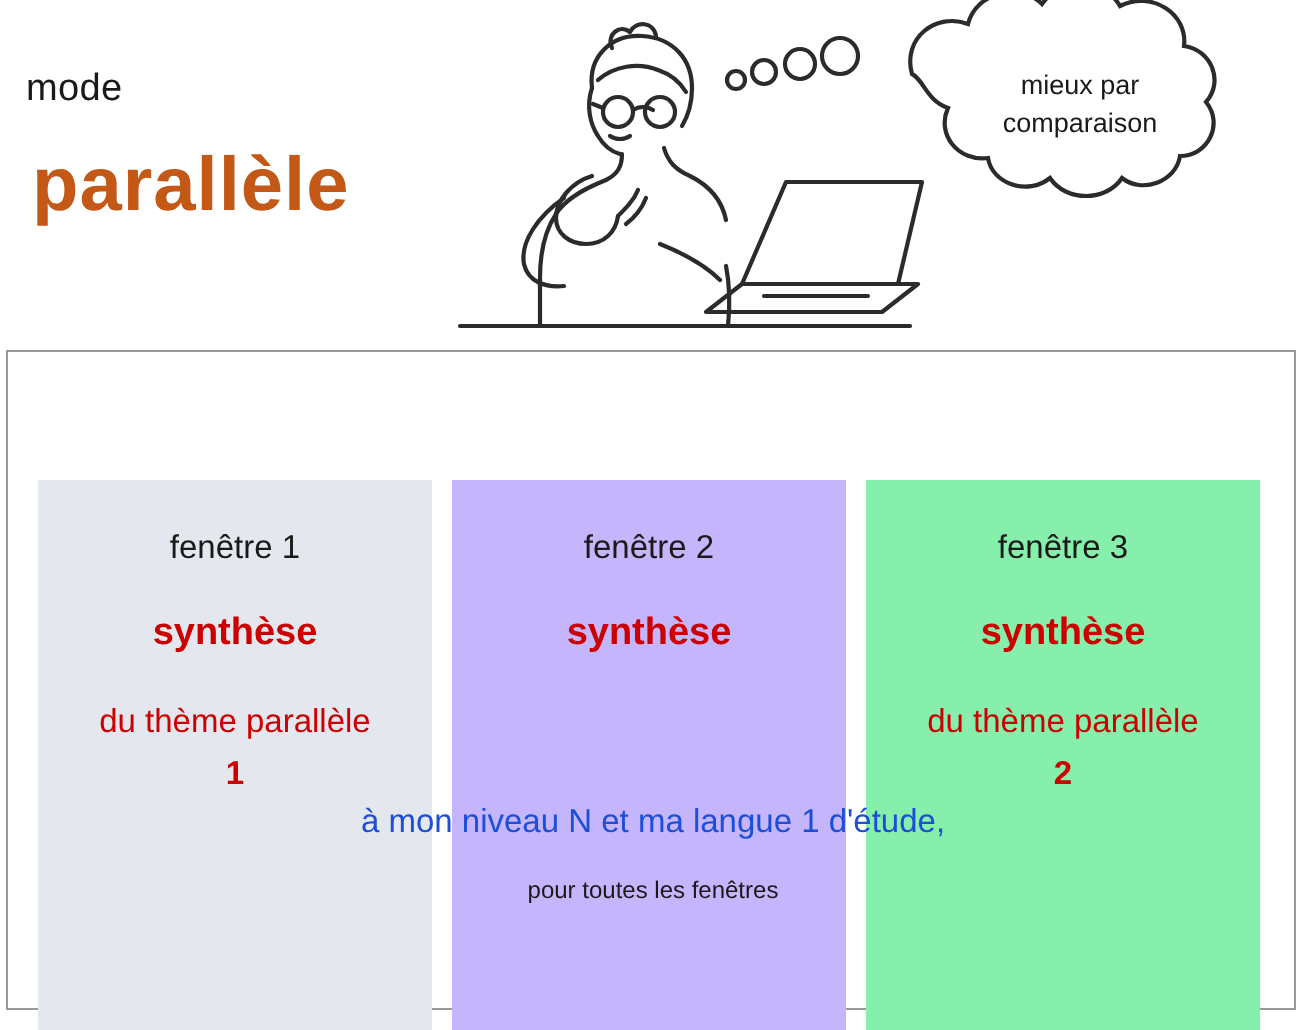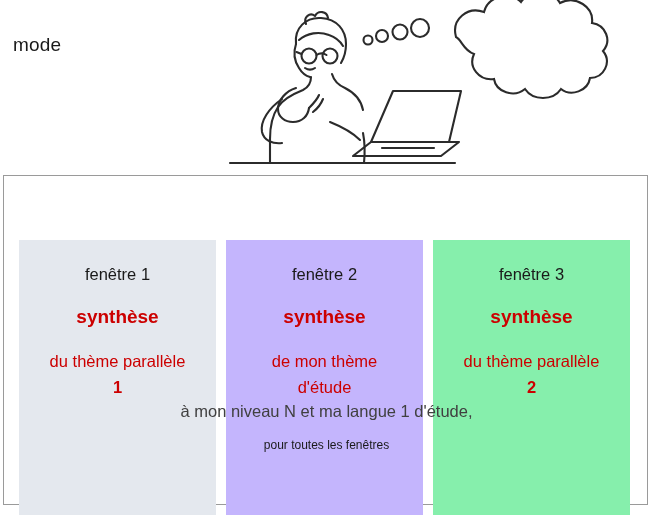--- a/index.html
+++ b/index.html
@@ -112,21 +112,21 @@
   }
 
   
   .footer-line-1 {
     position: absolute;
     left: 0;
     top: 226px;
     width: 645px;
     text-align: center;
     font-size: 16.5px;
-    color: #404040;
+    color: #1d4ed8;
   }
   .footer-line-2 {
     position: absolute;
     left: 0;
     top: 262px;
     width: 645px;
     text-align: center;
     font-size: 12px;
     color: #1a1a1a;
   }
@@ -147,20 +147,21 @@
     height: 145px;
   }
 </style>
 </head>
 <body>
 
 <div id="stage">
 
   <div class="header">
     <div class="mode-label">mode</div>
+    <div class="mode-title">parallèle</div>
   </div>
 
   <div class="artwork">
     <svg viewBox="0 0 260 175" width="260" height="175" xmlns="http://www.w3.org/2000/svg">
       <g fill="none" stroke="#2b2b2b" stroke-width="2.1" stroke-linecap="round" stroke-linejoin="round">
 
         <path d="M96 24 c-3 -7 4 -12 9 -8 c3 -6 12 -5 13 2"></path>
 
         <path d="M86 44 c-2 -16 10 -27 25 -26 c16 1 25 12 25 26 c0 8 -2 14 -5 19"></path>
 
@@ -218,42 +219,40 @@
                  c-2 13 -19 19 -29 11
                  c-8 12 -28 12 -36 0
                  c-11 9 -29 3 -31 -10
                  c-15 2 -26 -12 -20 -25
                  c-11 -4 -12 -14 -18 -17 z"></path>
       </g>
     </svg>
   </div>
 
   <div class="bubble-text">
+    <div>mieux par</div>
+    <div>comparaison</div>
   </div>
 
   <div class="outer-box">
 
     <div class="columns">
 
       <div class="col col-1">
         <div class="col-window">fenêtre 1</div>
         <div class="col-synth">synthèse</div>
         <div class="col-theme">
           <span>du thème parallèle</span><br>
           <b>1</b>
         </div>
       </div>
 
       <div class="col col-2">
         <div class="col-window">fenêtre 2</div>
         <div class="col-synth">synthèse</div>
-        <div class="col-theme">
-          <span>de mon thème</span><br>
-          <span>d'étude</span>
-        </div>
       </div>
 
       <div class="col col-3">
         <div class="col-window">fenêtre 3</div>
         <div class="col-synth">synthèse</div>
         <div class="col-theme">
           <span>du thème parallèle</span><br>
           <b>2</b>
         </div>
       </div>

